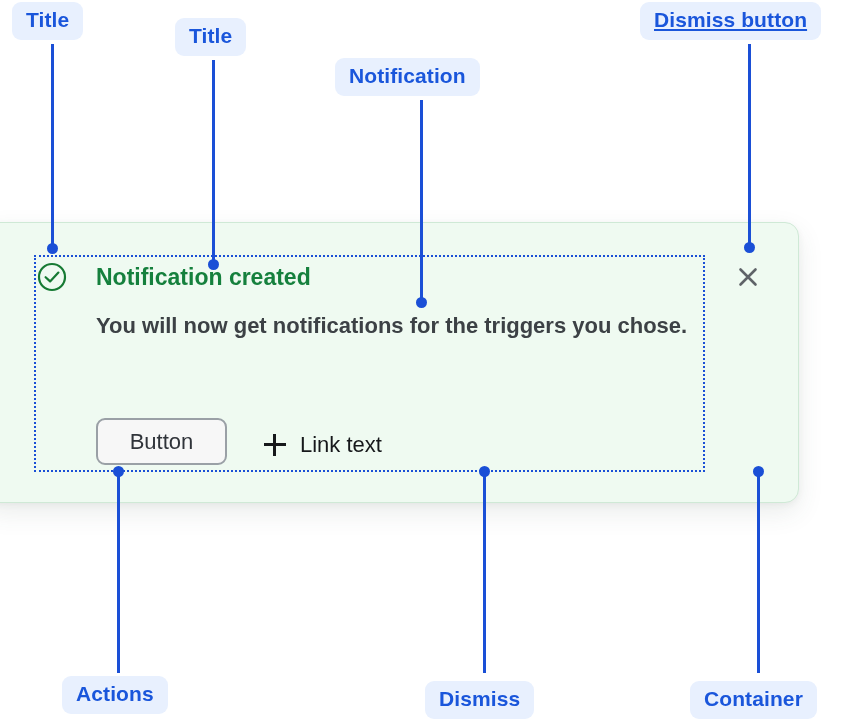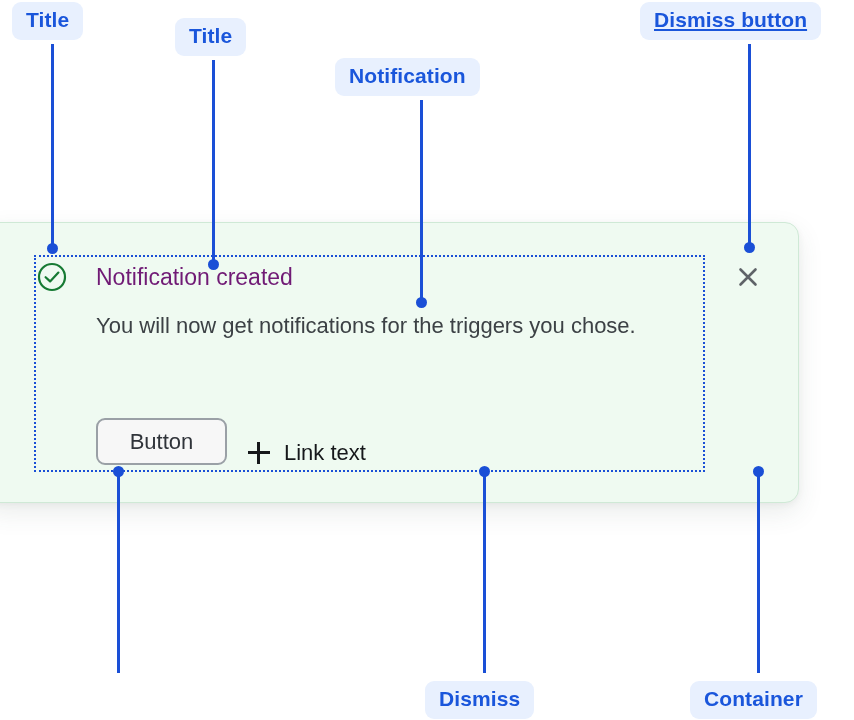--- a/index.html
+++ b/index.html
@@ -70,31 +70,31 @@
   
   .check-icon {
     position: absolute;
     width: 30px;
     height: 30px;
   }
 
   
   .card-title {
     position: absolute;
-    color: #701a75;
+    color: #15803d;
     font-size: 23px;
-    font-weight: 400;
+    font-weight: 700;
     line-height: 28px;
     white-space: nowrap;
   }
   .card-desc {
     position: absolute;
     color: #3c4145;
     font-size: 22px;
-    font-weight: 400;
+    font-weight: 700;
     line-height: 40px;
     width: 600px;
   }
 
   
   .action-button {
     position: absolute;
     background: #f7f7f7;
     border: 2px solid #9aa0a6;
     border-radius: 9px;
@@ -164,21 +164,21 @@
       <path d="M8.6 15.2 L13.1 19.4 L21.4 10.6" fill="none" stroke="#167a33" stroke-width="2.2" stroke-linecap="round" stroke-linejoin="round"></path>
     </svg>
   </span>
 
   <div class="card-title" style="left:96px; top:263px;">Notification created</div>
 
   <div class="card-desc" style="left:96px; top:306px;">You will now get notifications for the triggers you chose.</div>
 
   <button class="action-button" style="left:96px; top:418px; width:131px; height:47px;">Button</button>
 
-  <div class="link-action" style="left:248px; top:432px;margin-top:8px;">
+  <div class="link-action" style="left:264px; top:432px;">
     <span class="plus-icon"></span>
     <span>Link text</span>
   </div>
 
   <button class="dismiss-button" style="left:733px; top:262px;">
     <svg width="30" height="30" viewBox="0 0 30 30" aria-hidden="true">
       <path d="M7.5 7.5 L22.5 22.5 M22.5 7.5 L7.5 22.5" stroke="#5f6368" stroke-width="2.6" stroke-linecap="round"></path>
     </svg>
   </button>
 
@@ -199,18 +199,19 @@
   <div class="dot" style="left:753px; top:466px;"></div>
 
   <div class="pill" style="left:12px; top:2px;">Title</div>
 
   <div class="pill" style="left:175px; top:18px;">Title</div>
 
   <div class="pill" style="left:335px; top:58px;">Notification</div>
 
   <div class="pill" style="left:640px; top:2px;text-decoration:underline;">Dismiss button</div>
 
+  <div class="pill" style="left:62px; top:676px;">Actions</div>
 
   <div class="pill" style="left:425px; top:681px;">Dismiss</div>
 
   <div class="pill" style="left:690px; top:681px;">Container</div>
 
 </div>
 
 </body></html>

